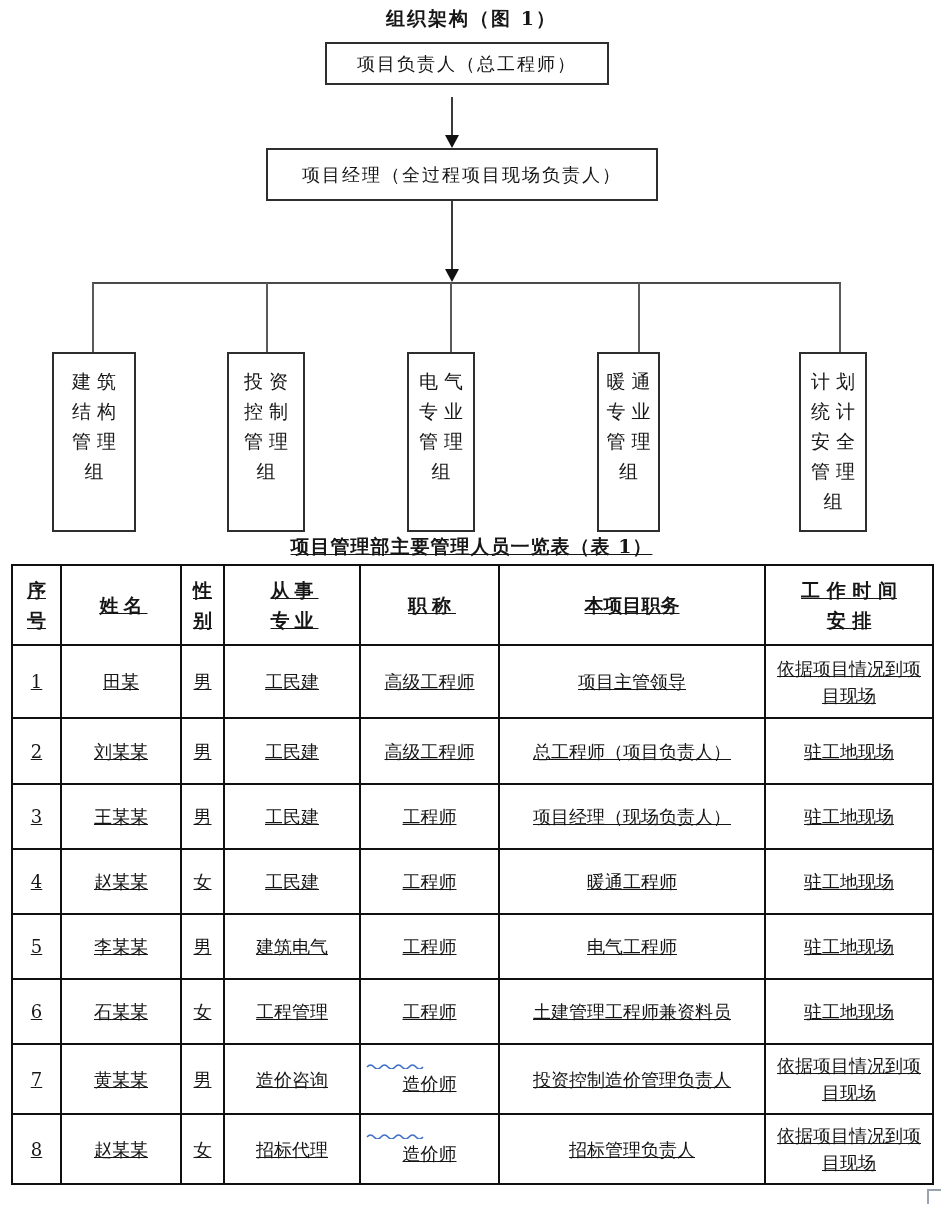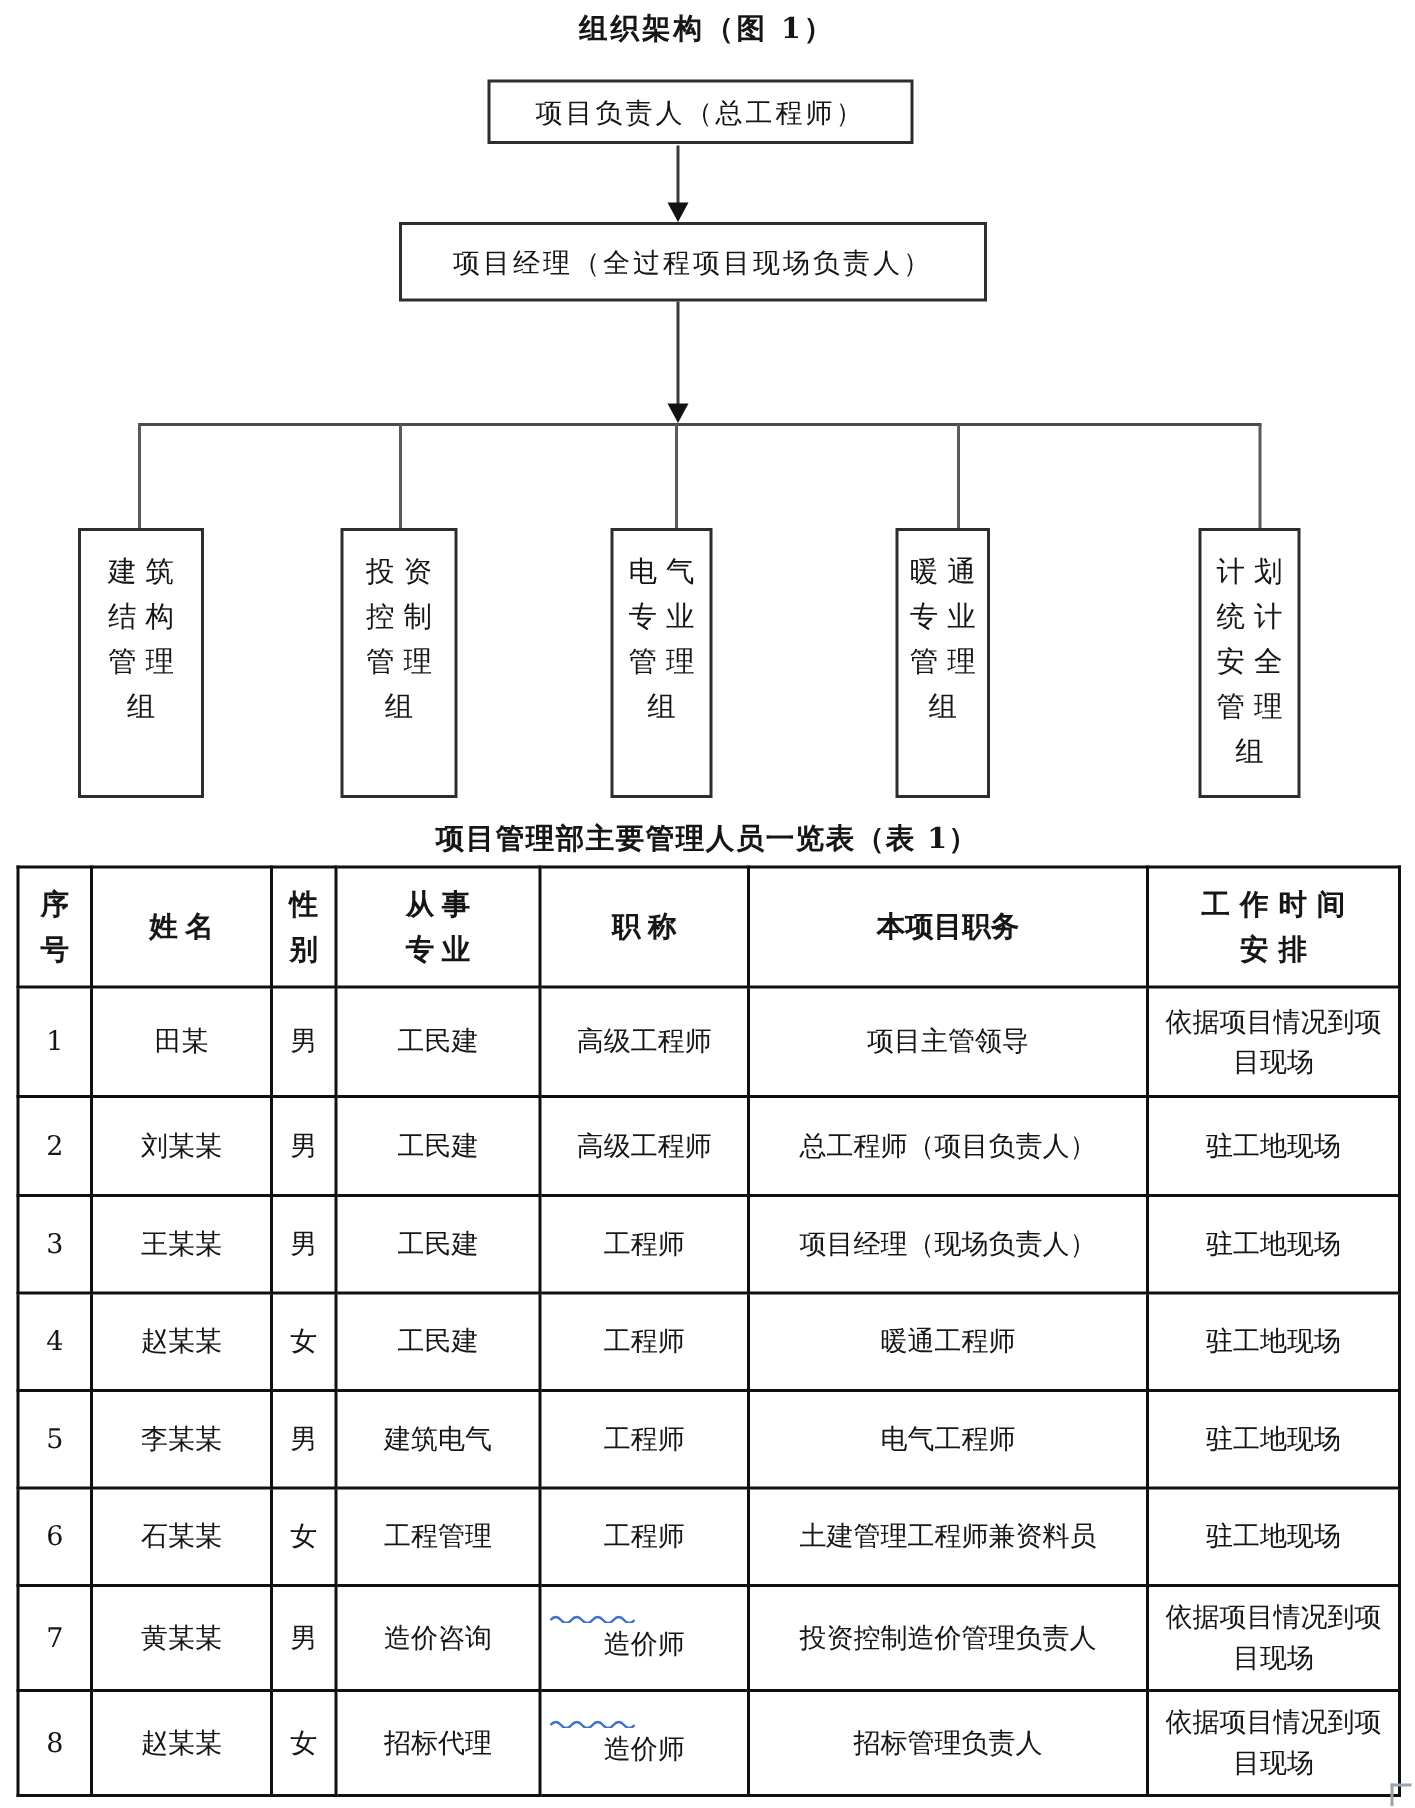--- a/index.html
+++ b/index.html
@@ -14,21 +14,21 @@
   .chart-title {
     position:absolute; top:6px; left:0; width:943px;
     text-align:center; font-size:19px; font-weight:bold; letter-spacing:2px;
   }
   .obox {
     position:absolute; box-sizing:border-box; background:#fff;
     border:2px solid #2e2e2e;
     display:flex; align-items:center; justify-content:center;
     font-size:18px; letter-spacing:2px; white-space:nowrap;
   }
-  .box-a { left:325px; top:53px; width:284px; height:43px; }
+  .box-a { left:325px; top:42px; width:284px; height:43px; }
   .box-b { left:253px; top:148px; width:392px; height:53px;margin-left:13px; }
   .vline { position:absolute; width:2px; background:#3a3a3a; }
   .vl-a { left:451px; top:97px;  height:40px; }
   .vl-b { left:451px; top:201px; height:70px; }
   .drop { position:absolute; width:2px; background:#5a5a5a; top:283px; height:70px; }
   .hline { position:absolute; left:92px; top:282px; width:749px; height:2px; background:#4a4a4a; }
   .arrowhead {
     position:absolute; width:0; height:0;
     border-left:7px solid transparent; border-right:7px solid transparent;
     border-top:13px solid #111;
@@ -36,21 +36,21 @@
   .ah-a { left:445px; top:135px; }
   .ah-b { left:445px; top:269px; }
   .gbox {
     position:absolute; top:352px; height:180px; box-sizing:border-box;
     border:2px solid #2e2e2e; background:#fff;
     text-align:center; font-size:19px; padding-top:12px;
   }
   .gline { line-height:30px; letter-spacing:6px; text-indent:6px; }
 
   
-  .tbl-wrap { position:absolute; left:11px; top:547px; width:921px; }
+  .tbl-wrap { position:absolute; left:11px; top:534px; width:921px;text-decoration:underline; }
   .tbl-title {
     text-align:center; font-size:19px; font-weight:bold;
     letter-spacing:1px; margin:0 0 6px 0; line-height:24px;
   }
   table { border-collapse:collapse; width:921px; table-layout:fixed; }
   td, th {
     border:2px solid #101010; text-align:center; vertical-align:middle;
     font-size:18px; font-weight:normal; padding:2px 5px; box-sizing:border-box;
     line-height:27px; overflow:hidden;
   }

